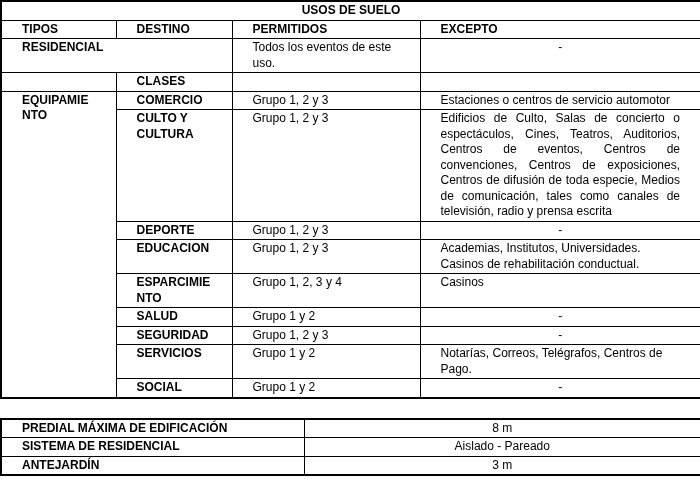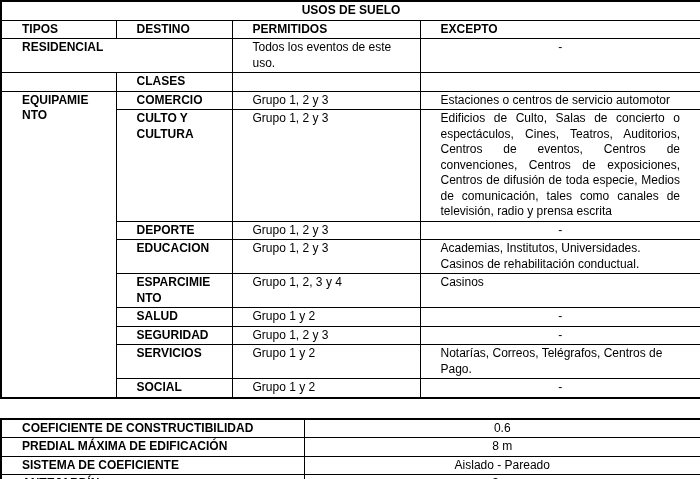--- a/index.html
+++ b/index.html
@@ -113,29 +113,25 @@
 </tbody>
   </table>
 
 <table class="t2">
   <colgroup>
     <col style="width:303px">
     <col style="width:397px">
   </colgroup>
   <tbody>
   <tr class="hr">
-    <td class="b">COEFICIENTE DE CONSTRUCTIBILIDAD</td>
-    <td class="c">0.6</td>
-  </tr>
-  <tr class="hr">
     <td class="b">PREDIAL MÁXIMA DE EDIFICACIÓN</td>
     <td class="c">8 m</td>
   </tr>
   <tr class="hr">
-    <td class="b">SISTEMA DE COEFICIENTE</td>
+    <td class="b">SISTEMA DE RESIDENCIAL</td>
     <td class="c">Aislado - Pareado</td>
   </tr>
   <tr class="hr">
     <td class="b">ANTEJARDÍN</td>
     <td class="c">3 m</td>
   </tr>
 
 </tbody>
   </table>
 

